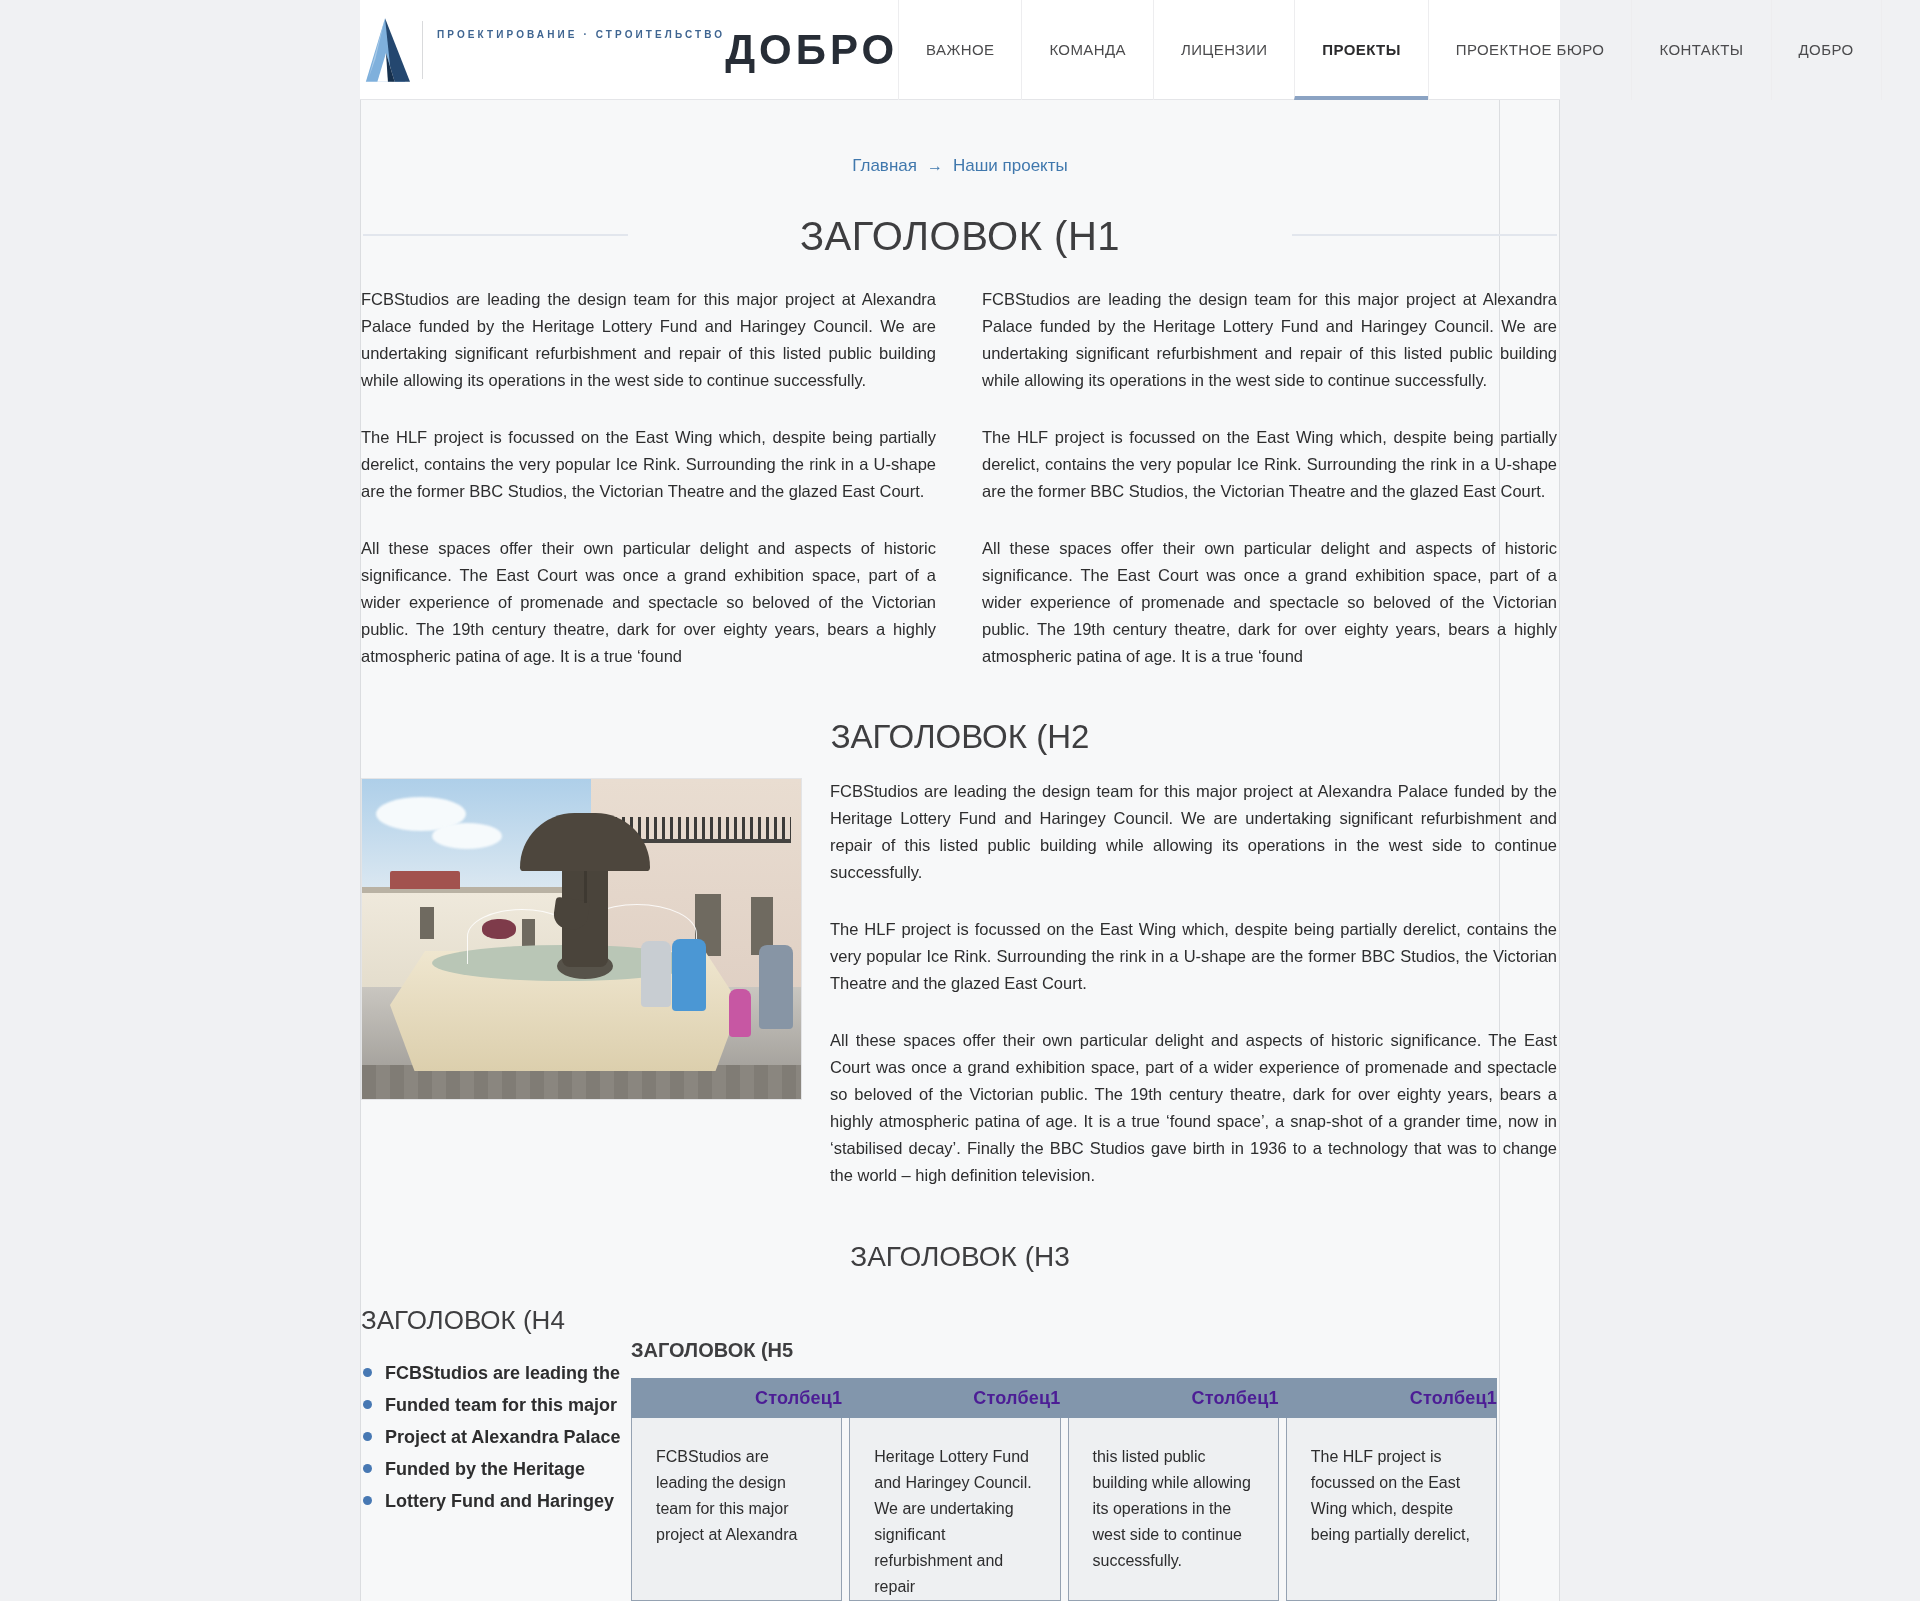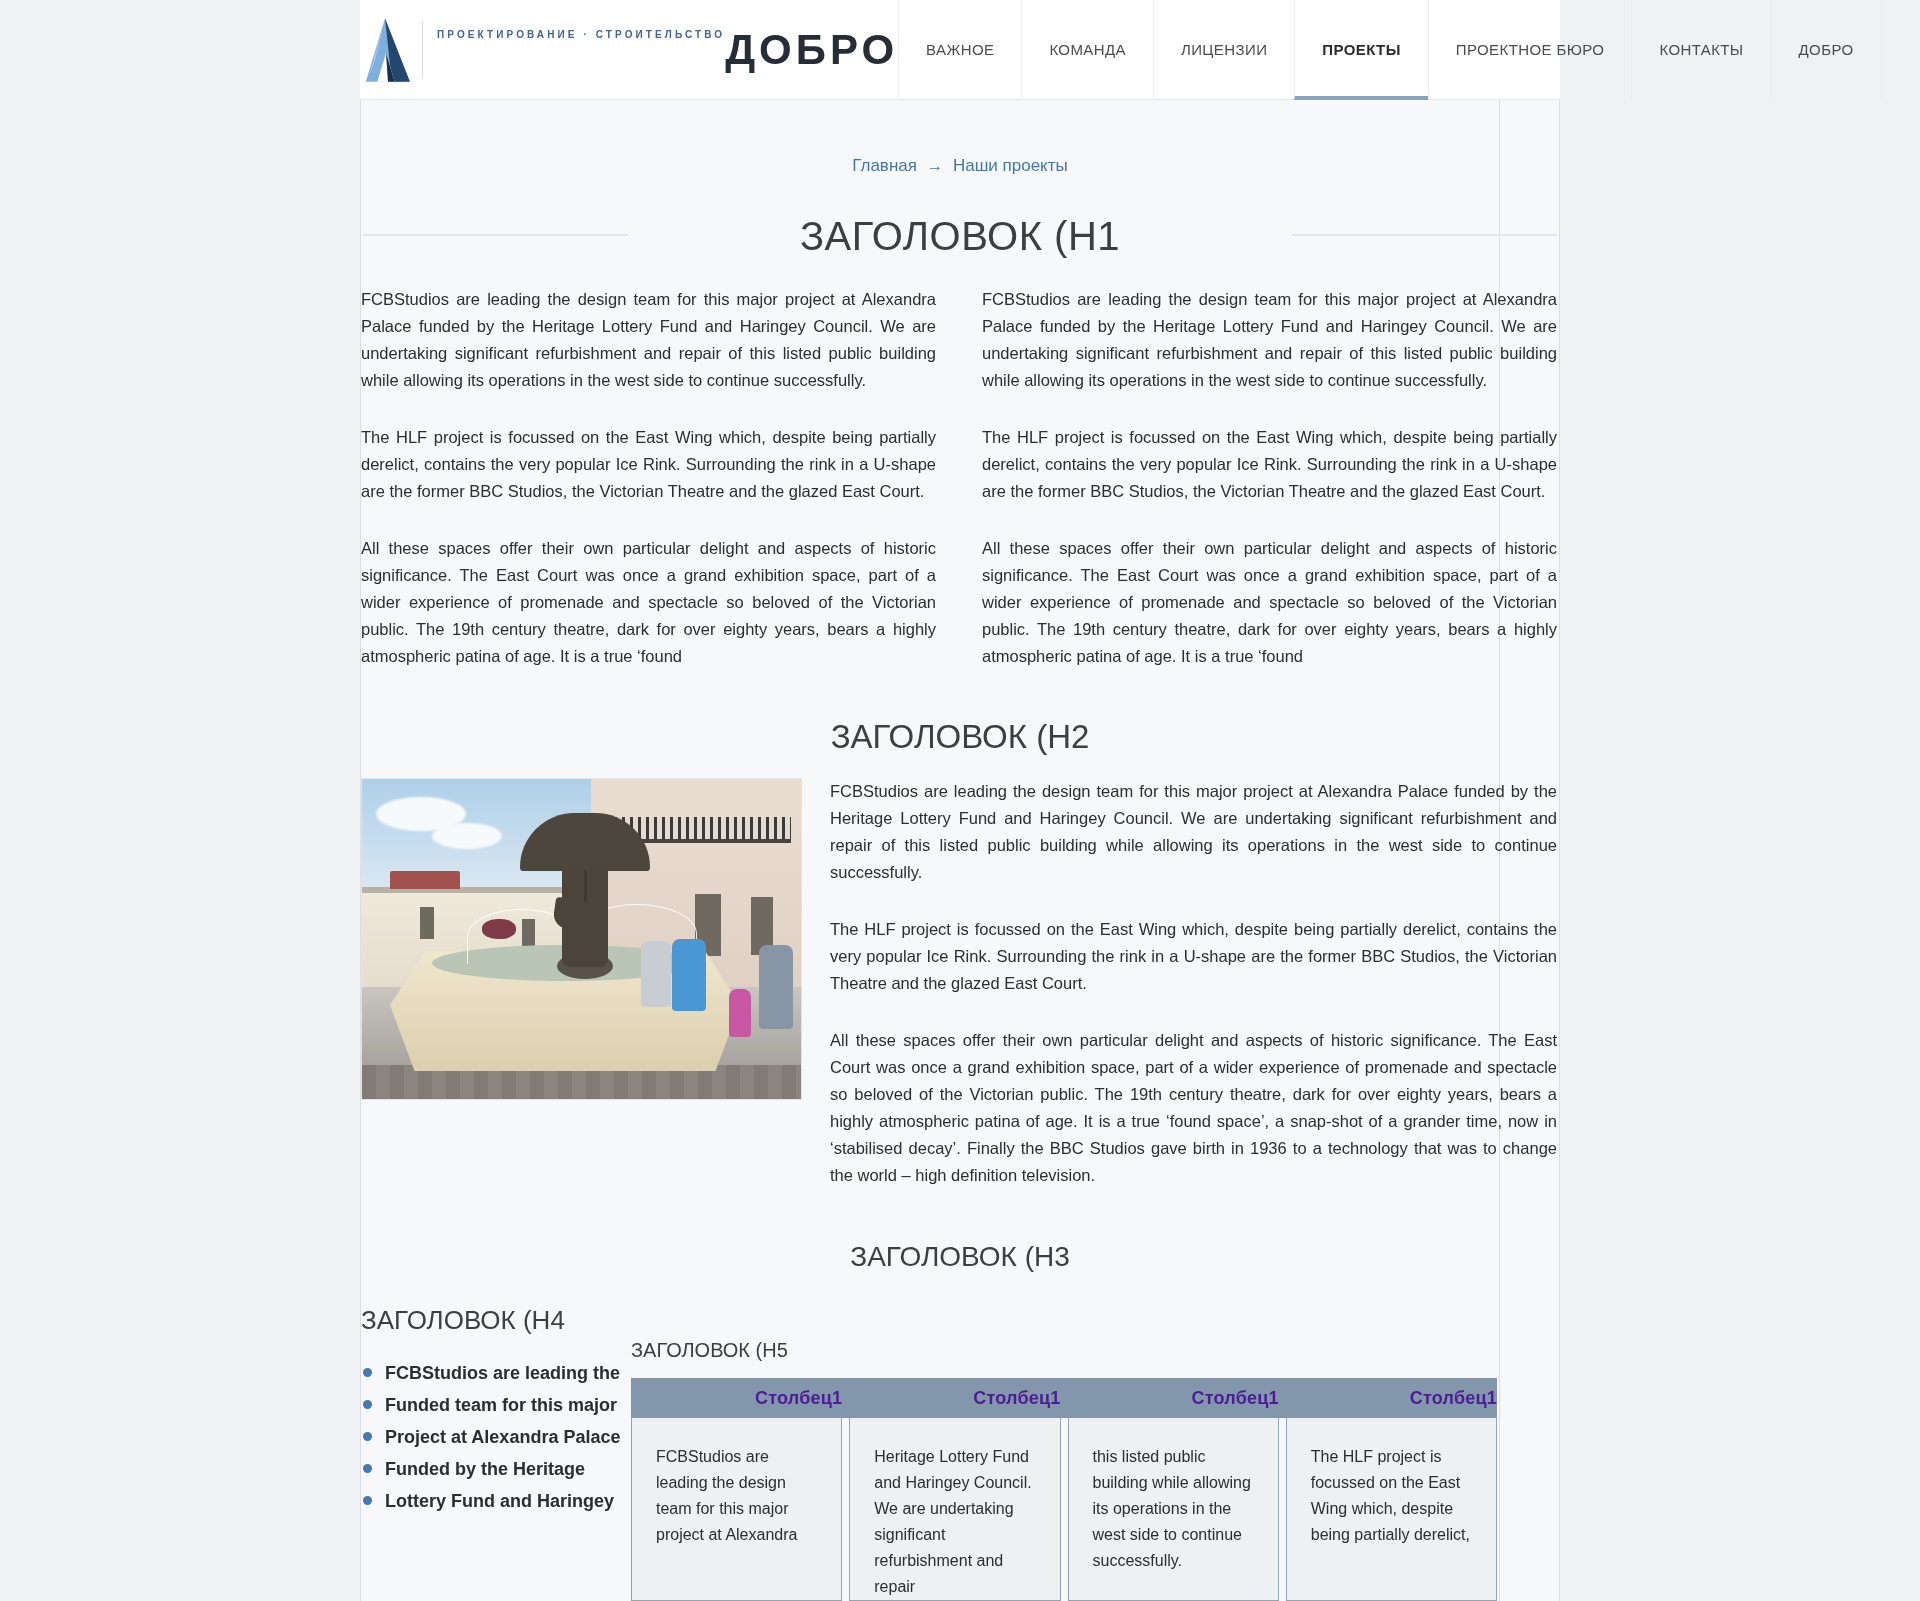--- a/index.html
+++ b/index.html
@@ -71,21 +71,21 @@
   }
   .h1-row .hline {
     position:absolute; top:24px; width:265px; height:2px; background:#e2e6ed;
   }
   .h1-row .hline.left { left:2px; }
   .h1-row .hline.right { right:2px; }
   h1 { font-size:40px; font-weight:normal; color:#3e3e40; letter-spacing:0.5px; }
   h2 { font-size:33px; font-weight:normal; color:#3e3e40; text-align:center; margin-top:48px; }
   h3 { font-size:28px; font-weight:normal; color:#3e3e40; text-align:center; margin-top:52px; }
   h4 { font-size:26px; font-weight:normal; color:#3e3e40; }
-  h5 { font-size:20px; font-weight:normal; color:#3e3e40; }
+  h5 { font-size:20px; font-weight:bold; color:#3e3e40; }
 
   p.body-text {
     font-size:16.5px; line-height:27px; text-align:justify;
     color:#2d2d2e; margin-bottom:30px;
   }
   p.body-text:last-child { margin-bottom:0; }
 
   .two-cols { margin-top:24px; display:flex; gap:46px; width:1196px; }
   .two-cols .col { width:575px; flex:none; }
 

